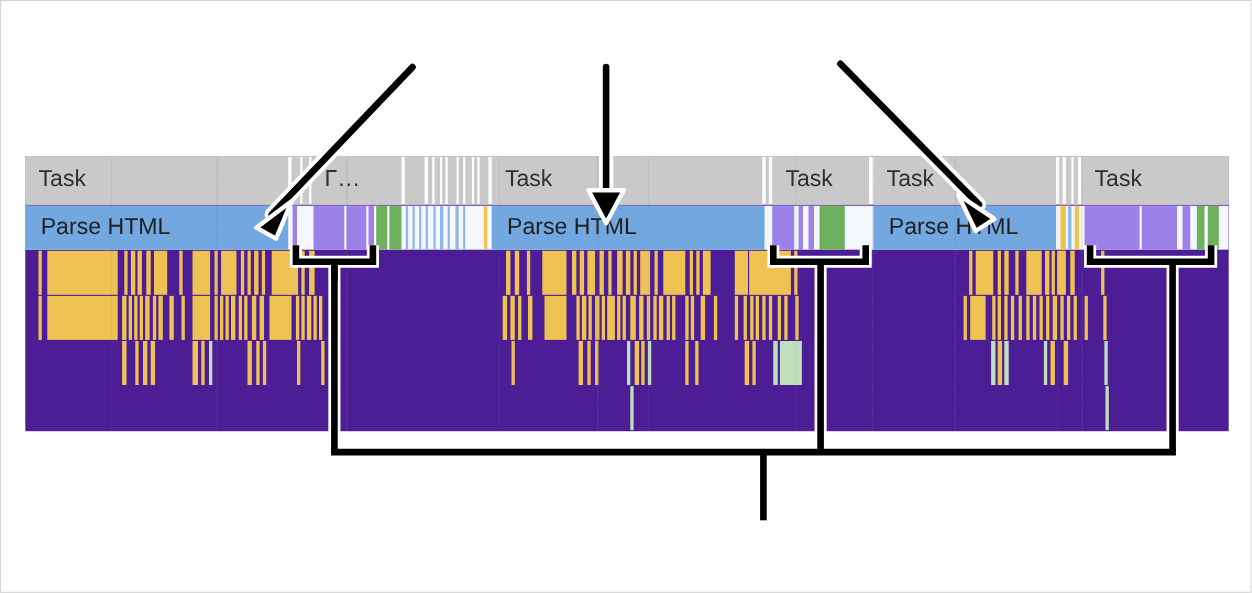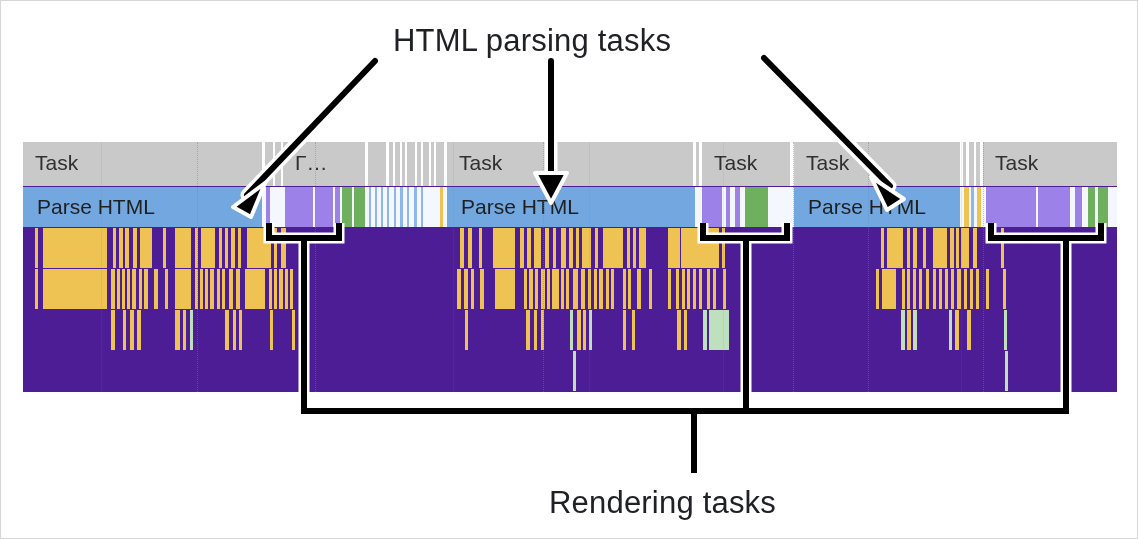--- a/index.html
+++ b/index.html
@@ -362,17 +362,15 @@
       <path d="M550,202 L534,172 L566,172 Z" fill="#000000" stroke="#ffffff" stroke-width="4" stroke-linejoin="round"></path>
     </g>
 
     <g>
       <path d="M763,57 L889,185" stroke="#ffffff" stroke-width="13" fill="none" stroke-linecap="round"></path>
       <path d="M763,57 L889,185" stroke="#000000" stroke-width="6" fill="none" stroke-linecap="round"></path>
       <path d="M903,198 L870,176 L886,209 Z" fill="#000000" stroke="#ffffff" stroke-width="4" stroke-linejoin="round"></path>
     </g>
   </svg>
 
-  <div class="anno-label" id="title-html">HTML parsing tasks</div>
-
-  <div class="anno-label" id="title-render">Rendering tasks</div>
+
 
 </div>
 
 </body></html>

